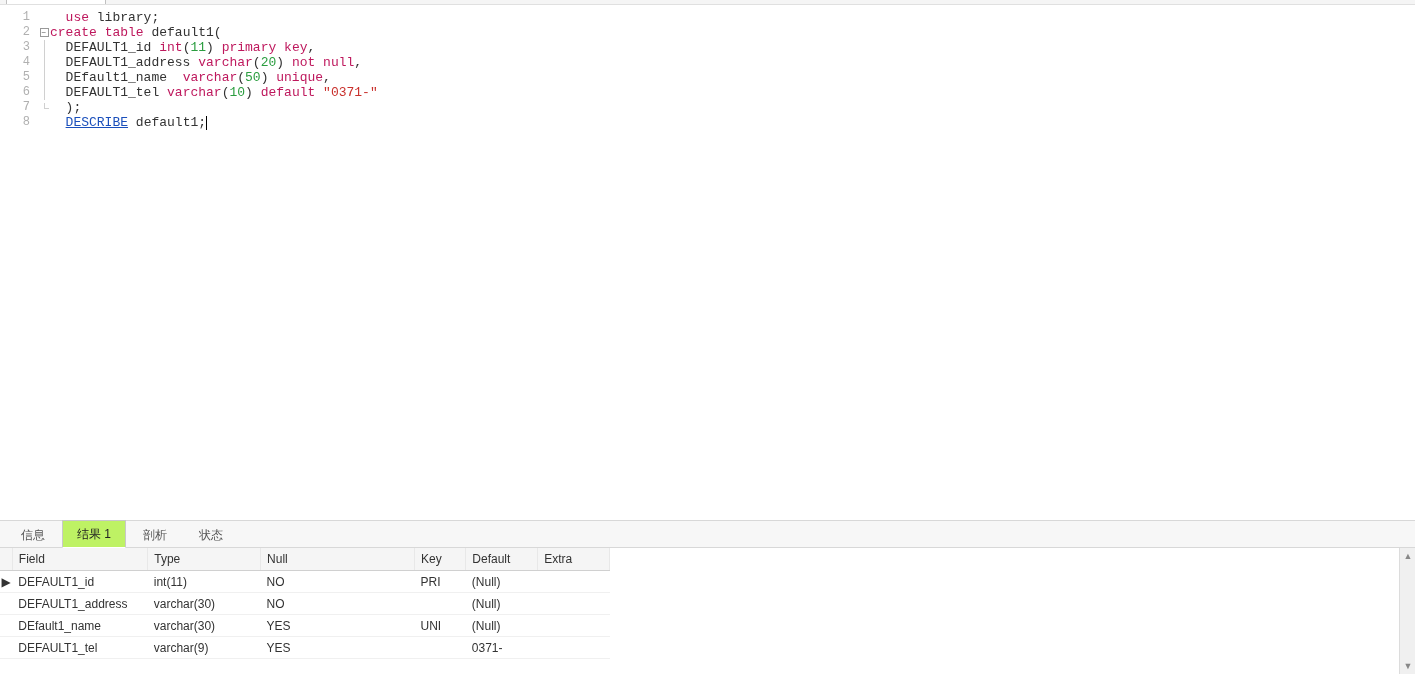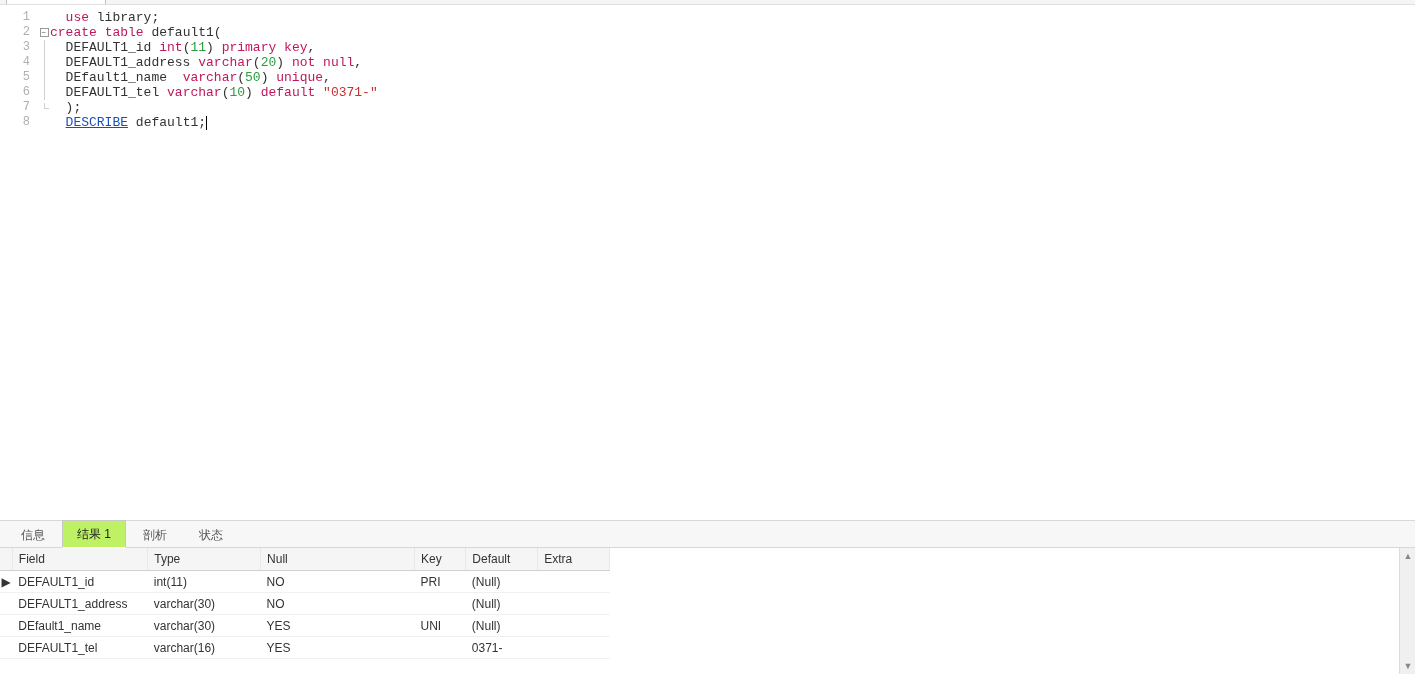--- a/index.html
+++ b/index.html
@@ -247,21 +247,21 @@
             <td>DEfault1_name</td>
             <td>varchar(30)</td>
             <td>YES</td>
             <td>UNI</td>
             <td class="null-val">(Null)</td>
             <td></td>
           </tr>
           <tr>
             <td class="row-indicator"></td>
             <td>DEFAULT1_tel</td>
-            <td>varchar(16)</td>
+            <td>varchar(9)</td>
             <td>YES</td>
             <td></td>
             <td>0371-</td>
             <td></td>
           </tr>
         </tbody>
     </table>
   </div>
   <div class="vscroll">
     <div class="arrow up">▲</div>

